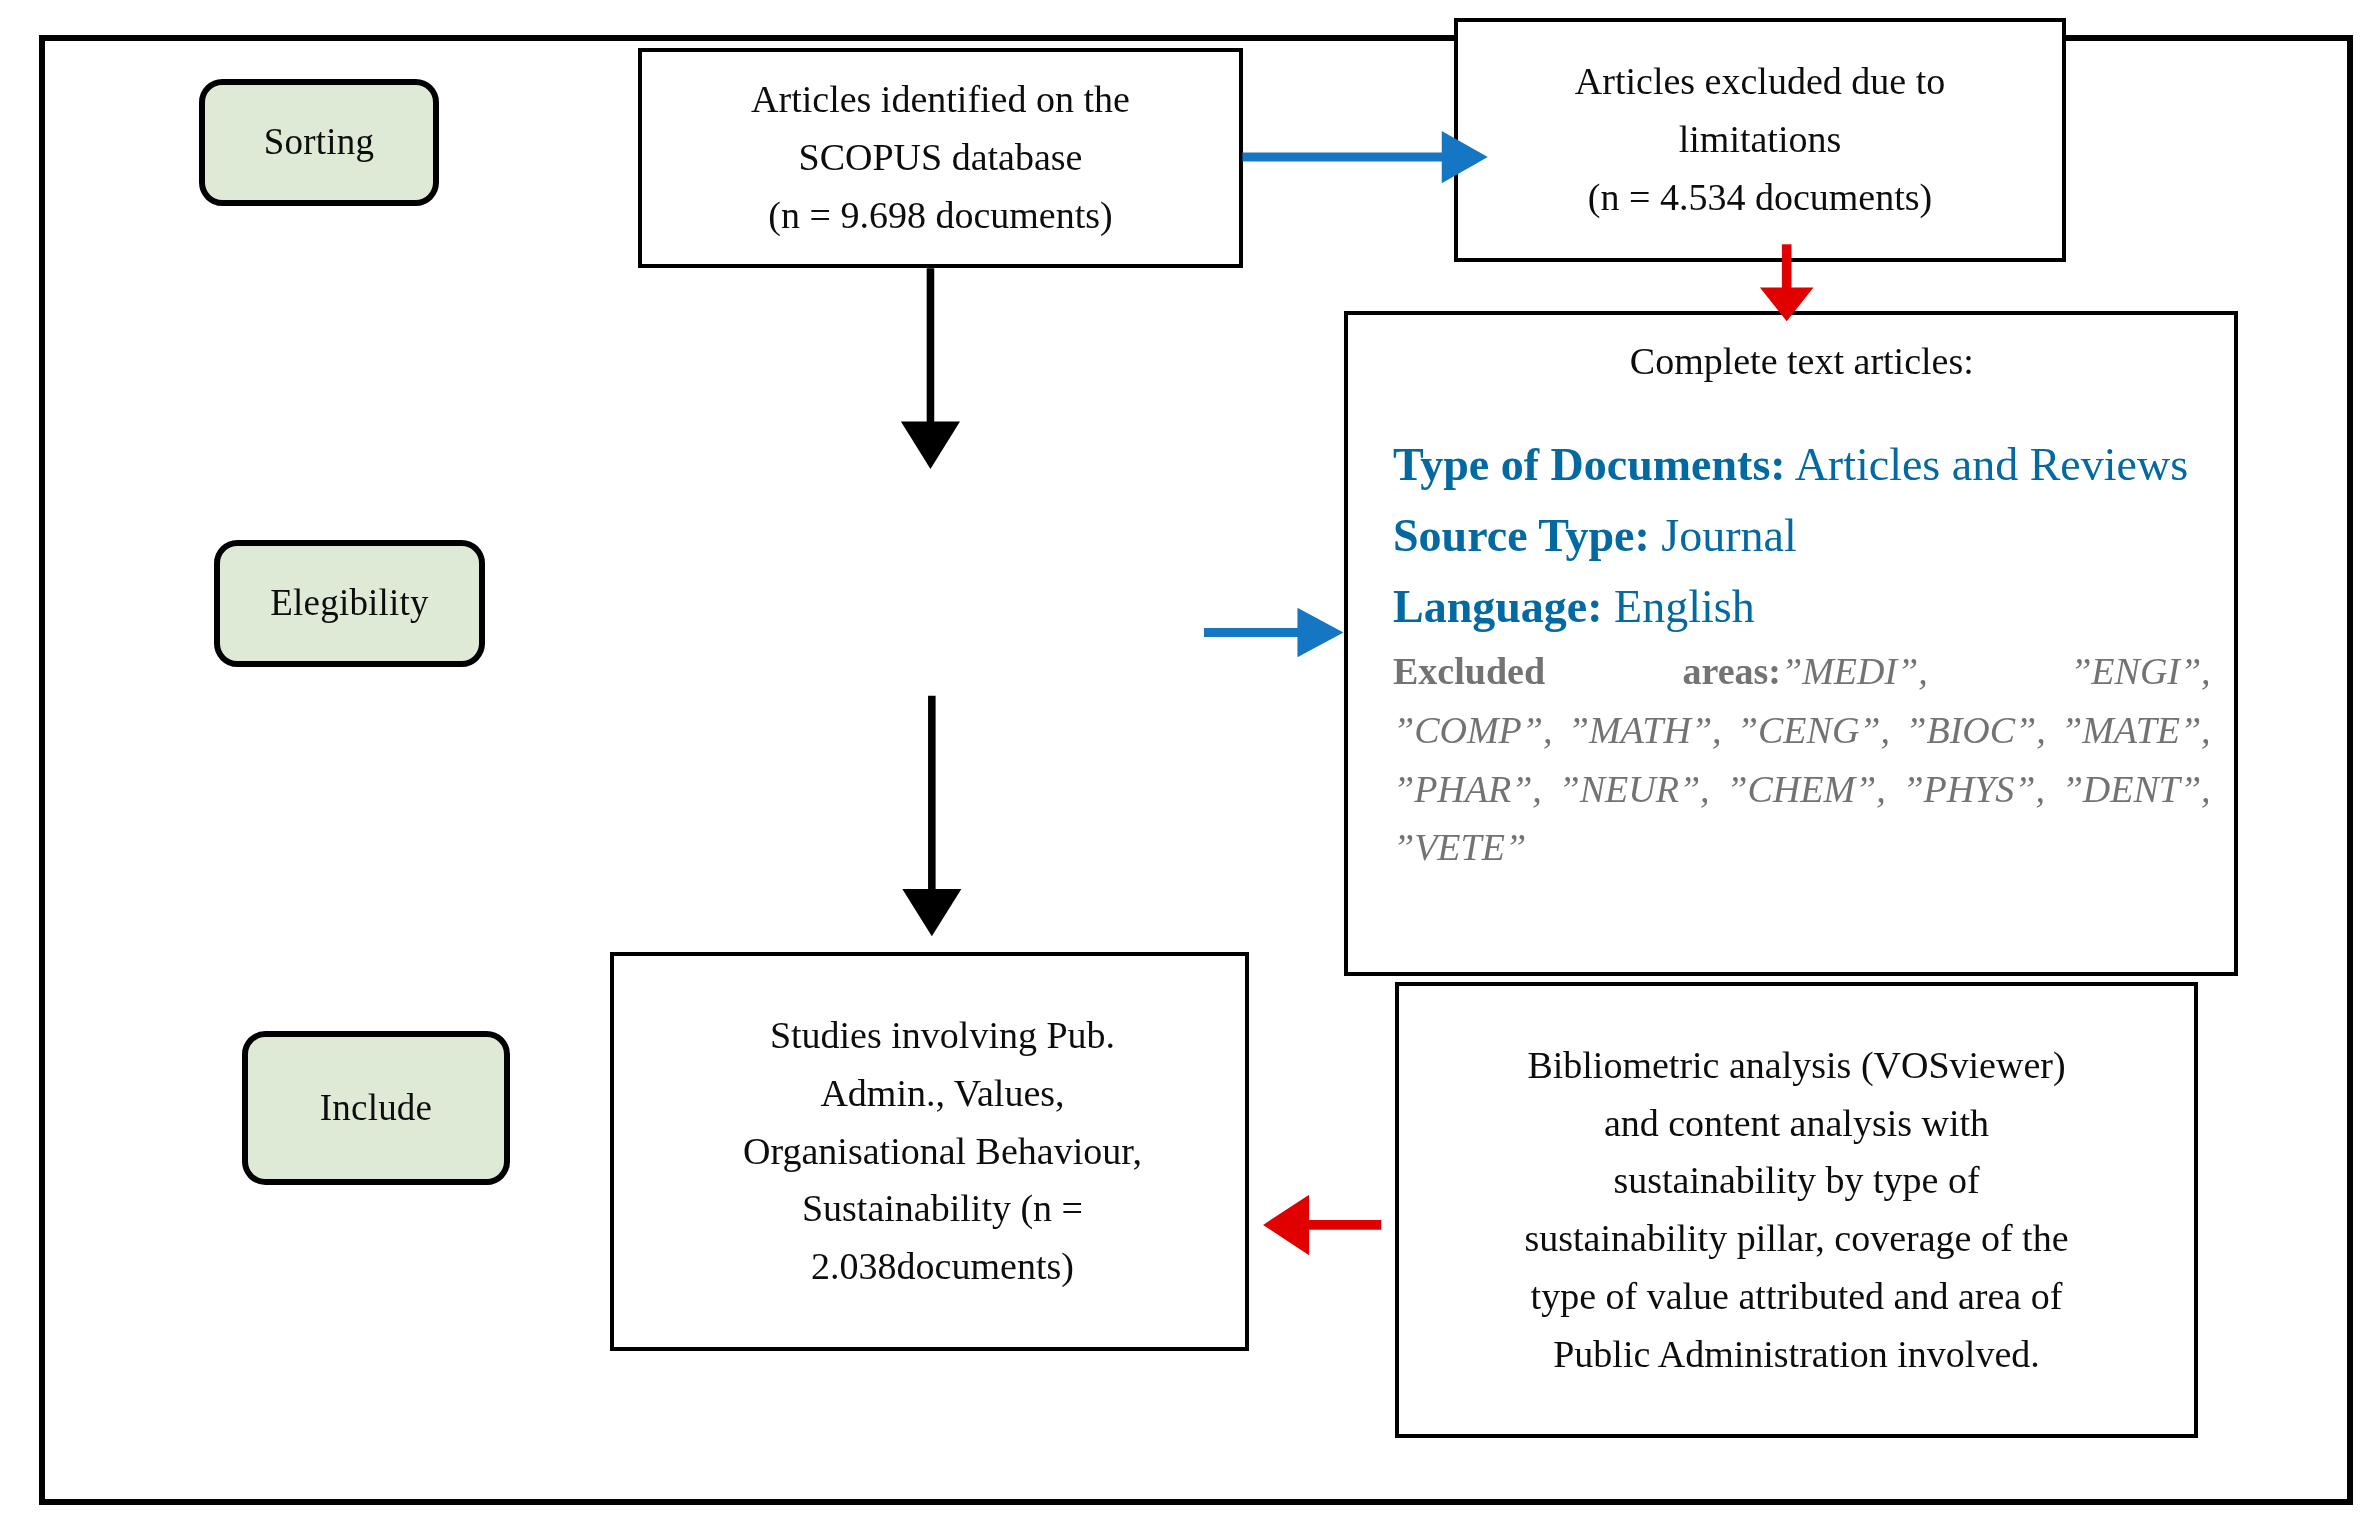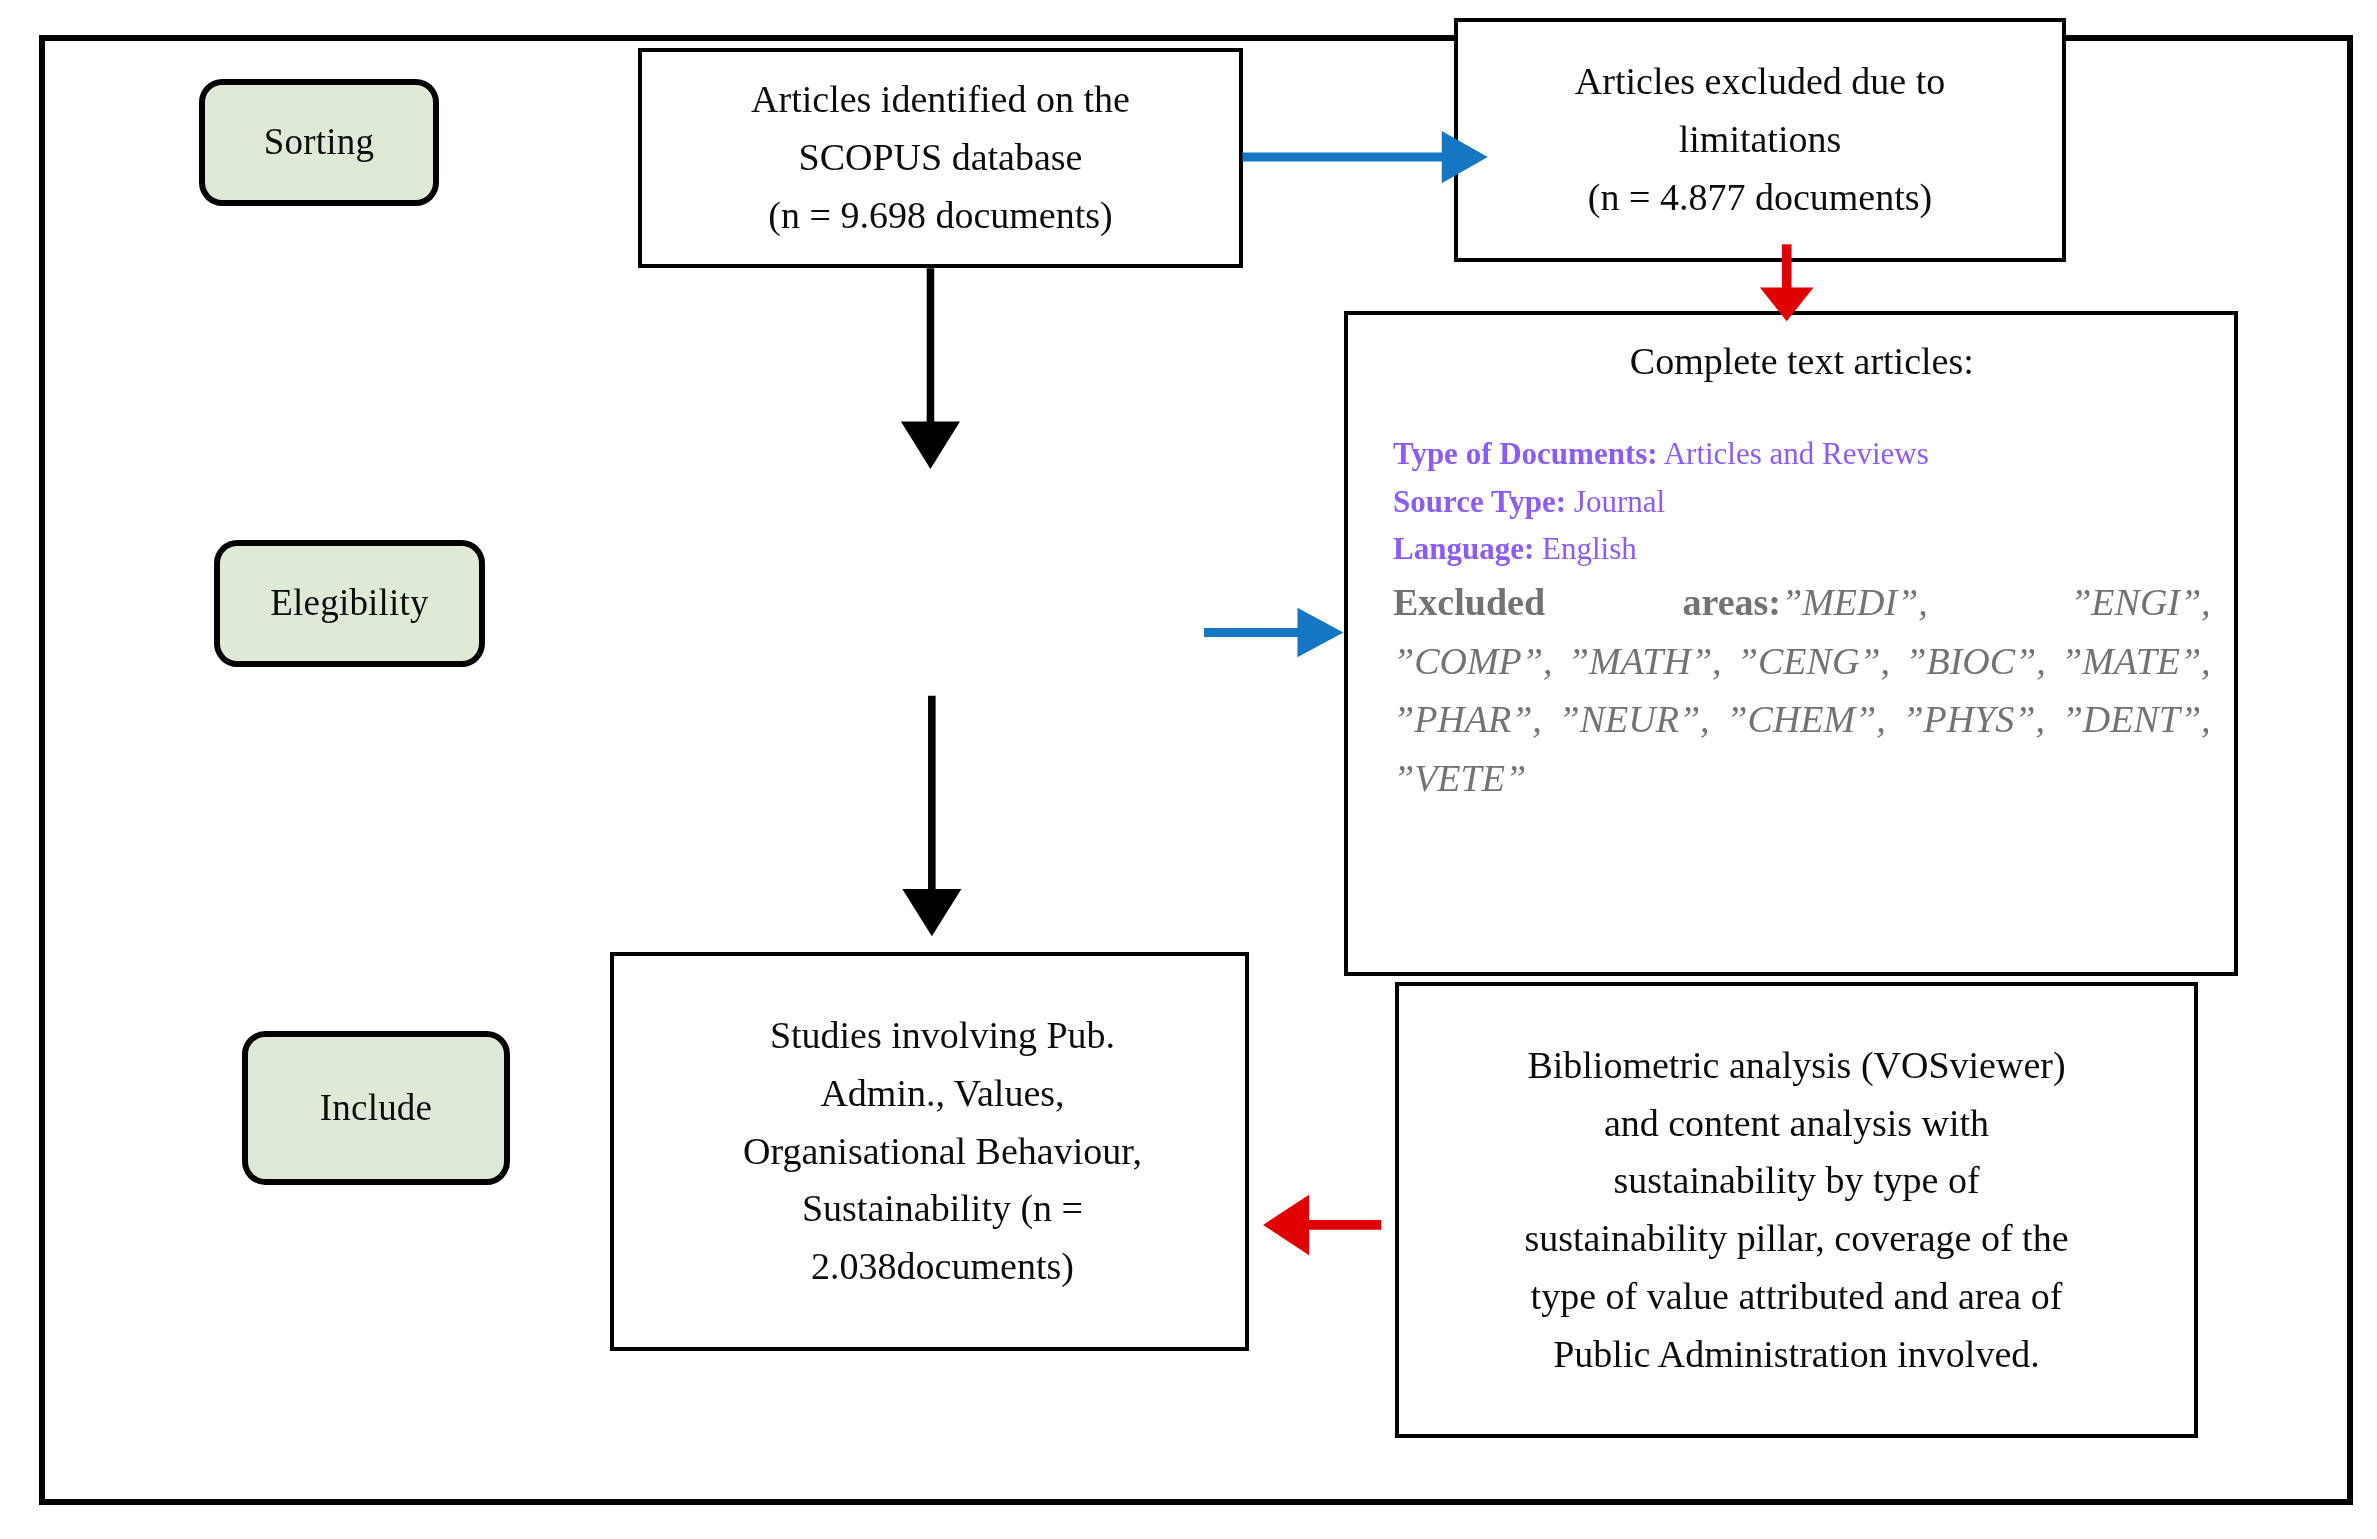--- a/index.html
+++ b/index.html
@@ -80,23 +80,23 @@
     padding: 18px 23.4px 13.7px 27.5px;
   }
   .details-box .details-title {
     font-size: 38px;
     text-align: center;
     color: #0d0d0d;
     line-height: 1.5;
     margin-bottom: 40px;
   }
   .details-box .details-line {
-    font-size: 31px;
+    font-size: 46px;
     line-height: 1.54;
-    color: #8b5cf6;
+    color: #0369a1;
     text-align: left;
   }
   .details-box .details-line b { font-weight: 700; }
   .details-box .areas-line {
     font-size: 38px;
     line-height: 1.54;
     color: #737373;
     text-align: justify;
   }
   .areas-head {
@@ -143,21 +143,21 @@
       <div>Articles identified on the</div>
       <div>SCOPUS database</div>
       <div>(n = 9.698 documents)</div>
     </div>
   </div>
 
   <div class="proc-box" style="left:1454px; top:18px; width:612px; height:244px;">
     <div class="box-text">
       <div>Articles excluded due to</div>
       <div>limitations</div>
-      <div>(n = 4.877 documents)</div>
+      <div>(n = 4.534 documents)</div>
     </div>
   </div>
 
   <div class="details-box" style="left:1344px; top:311px; width:894px; height:665px;padding-left:45px;">
     <div class="details-title">Complete text articles:</div>
 
     <div class="details-line">
       <b>Type of Documents:</b><span> Articles and Reviews</span>
     </div>
 

